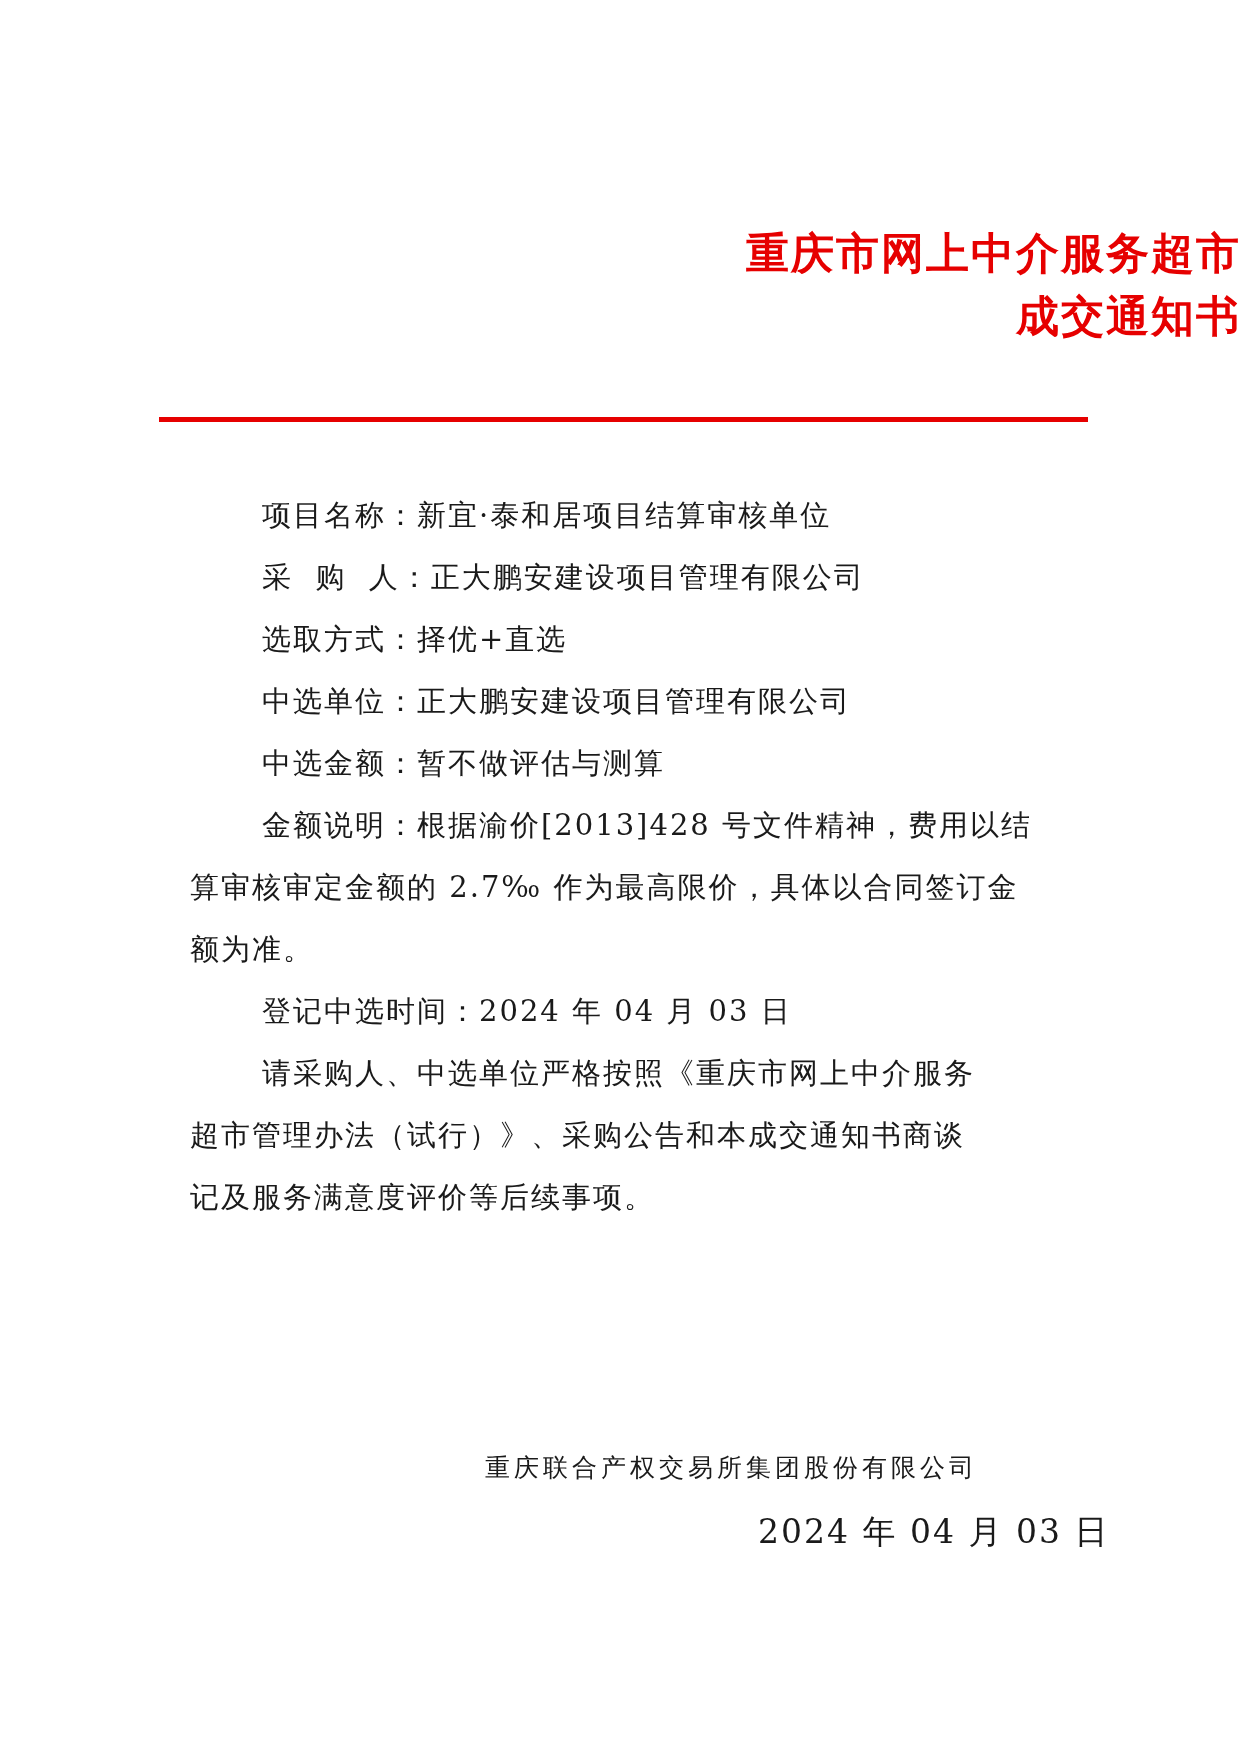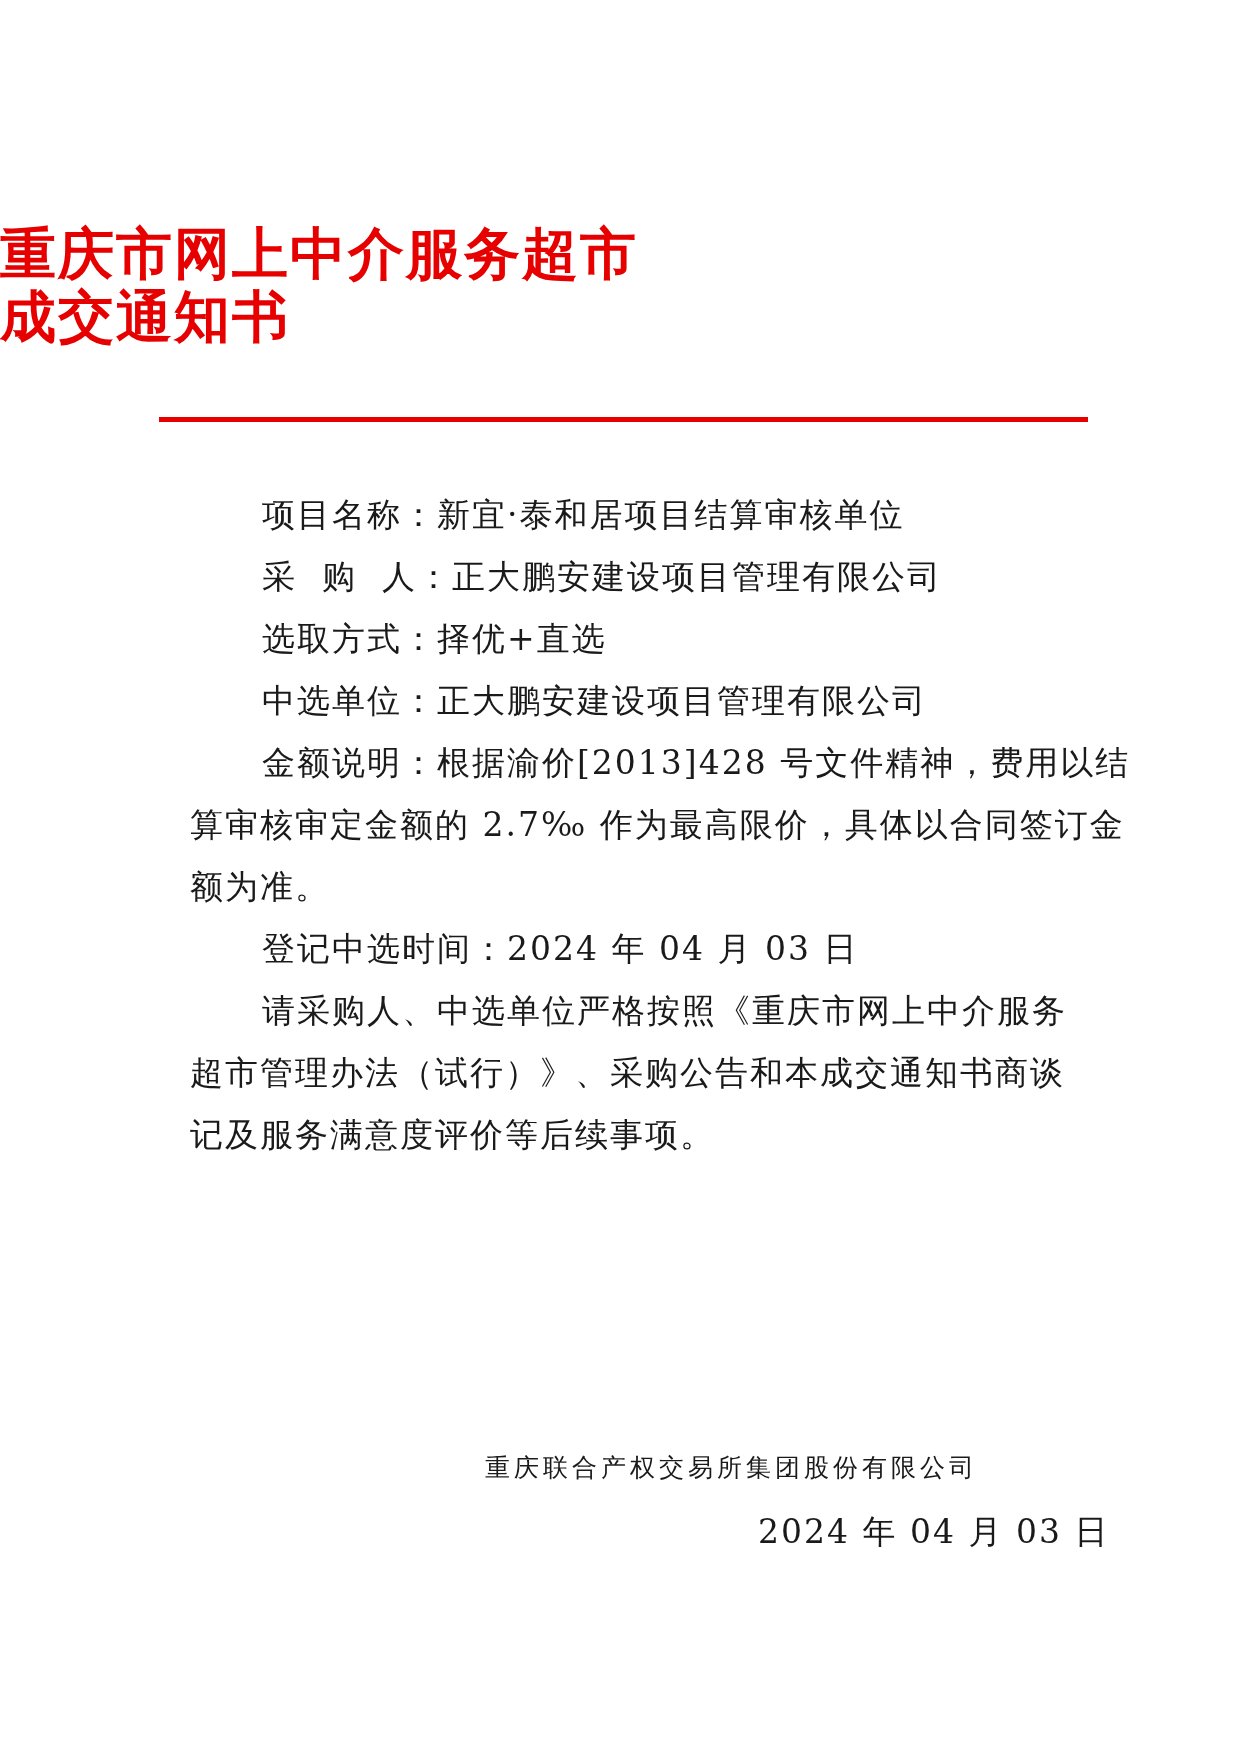--- a/index.html
+++ b/index.html
@@ -10,45 +10,45 @@
     background: var(--page-bg, #ffffff);
     font-family: "DejaVu Serif", "Liberation Serif", serif;
     color: var(--text-color, #1a1a1a);
     overflow: hidden;
   }
   .doc-title {
     position: absolute;
     top: 222px;
     left: 0;
     width: 100%;
-    text-align: left;
+    text-align: right;
     color: var(--accent-red, #e60000);
     font-weight: bold;
-    font-size: 56px;
+    font-size: 43px;
     line-height: 63px;
     letter-spacing: 2px;
   }
   .title-rule {
     position: absolute;
     top: 417px;
     left: 159px;
     width: 929px;
     height: 5px;
     background: var(--accent-red, #e60000);
   }
   .body-text {
     position: absolute;
     top: 484px;
     left: 190px;
     width: 897px;
   }
   .line {
     height: 62px;
     line-height: 62px;
-    font-size: 33px;
+    font-size: 29px;
     letter-spacing: 2px;
     white-space: pre;
   }
   .line.indent { padding-left: 72px; }
   .sig-company {
     position: absolute;
     left: 485px;
     top: 1448px;
     font-size: 25px;
     letter-spacing: 4px;
@@ -75,20 +75,21 @@
     <div>成交通知书</div>
   </div>
 
   <div class="title-rule"></div>
 
   <div class="body-text">
     <div class="line indent">项目名称：新宜·泰和居项目结算审核单位</div>
     <div class="line indent">采  购  人：正大鹏安建设项目管理有限公司</div>
     <div class="line indent">选取方式：择优+直选</div>
     <div class="line indent">中选单位：正大鹏安建设项目管理有限公司</div>
+    <div class="line indent">中选金额：暂不做评估与测算</div>
     <div class="line indent">金额说明：根据渝价[2013]428 号文件精神，费用以结</div>
     <div class="line">算审核审定金额的 2.7‰ 作为最高限价，具体以合同签订金</div>
     <div class="line">额为准。</div>
     <div class="line indent">登记中选时间：2024 年 04 月 03 日</div>
     <div class="line indent">请采购人、中选单位严格按照《重庆市网上中介服务</div>
     <div class="line">超市管理办法（试行）》、采购公告和本成交通知书商谈</div>
     <div class="line">记及服务满意度评价等后续事项。</div>
   </div>
 
   <div class="sig-company">重庆联合产权交易所集团股份有限公司</div>

